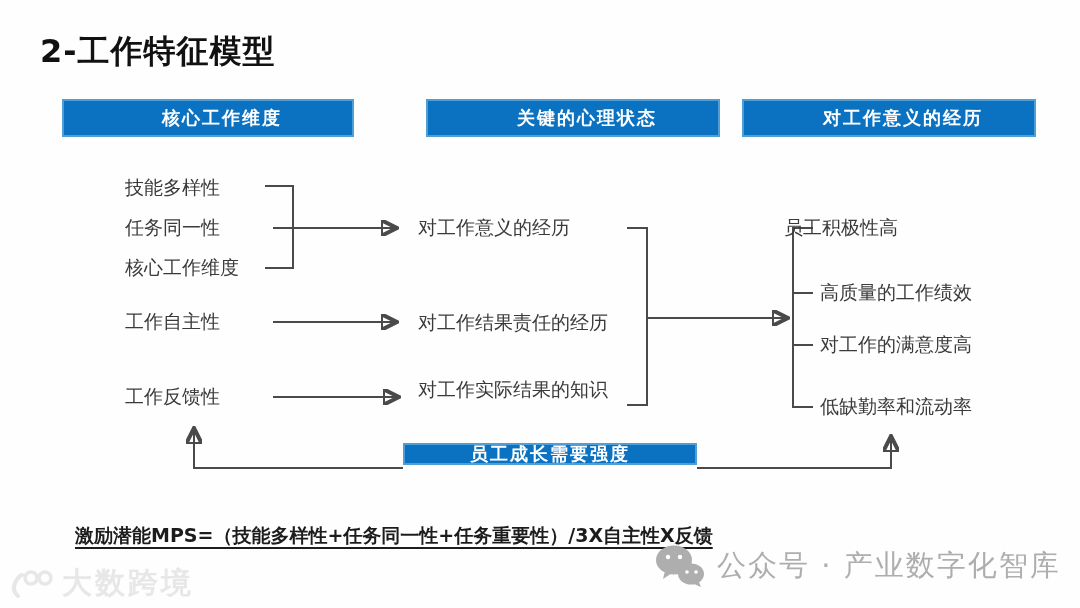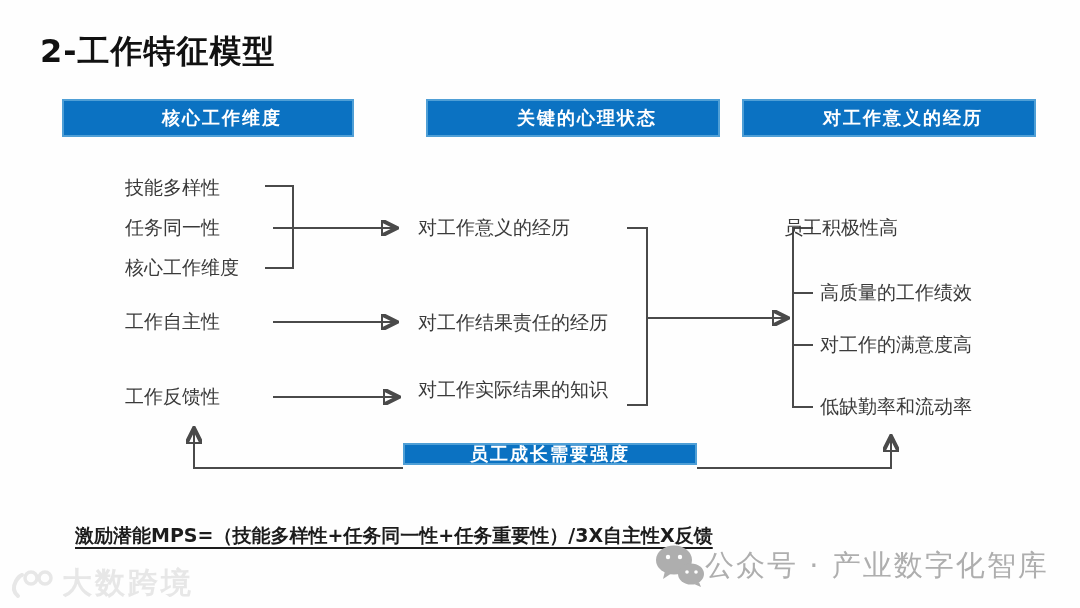--- a/index.html
+++ b/index.html
@@ -43,21 +43,21 @@
     color:var(--header-text);
     font-size:18px;font-weight:bold;letter-spacing:2px;
     display:flex;align-items:center;justify-content:center;text-align:center;
   }
   .formula{
     position:absolute;left:75px;top:523px;
     font-size:19px;font-weight:700;color:#1c1c1c;white-space:nowrap;
     text-decoration:underline;text-underline-offset:5px;text-decoration-thickness:1.5px;
   }
   .wm-wechat{
-    position:absolute;left:655px;top:545px;display:flex;align-items:center;
+    position:absolute;left:655px;top:545px;display:flex;align-items:center;gap:12px;
   }
   .wm-wechat .wm-text{
     font-size:29px;color:var(--watermark-gray);letter-spacing:2px;white-space:nowrap;
   }
   .wm-brand{
     position:absolute;left:8px;top:563px;display:flex;align-items:center;gap:8px;
   }
   .wm-brand .wm-text{
     font-size:30px;font-weight:bold;color:var(--brand-gray);letter-spacing:3px;white-space:nowrap;
   }

